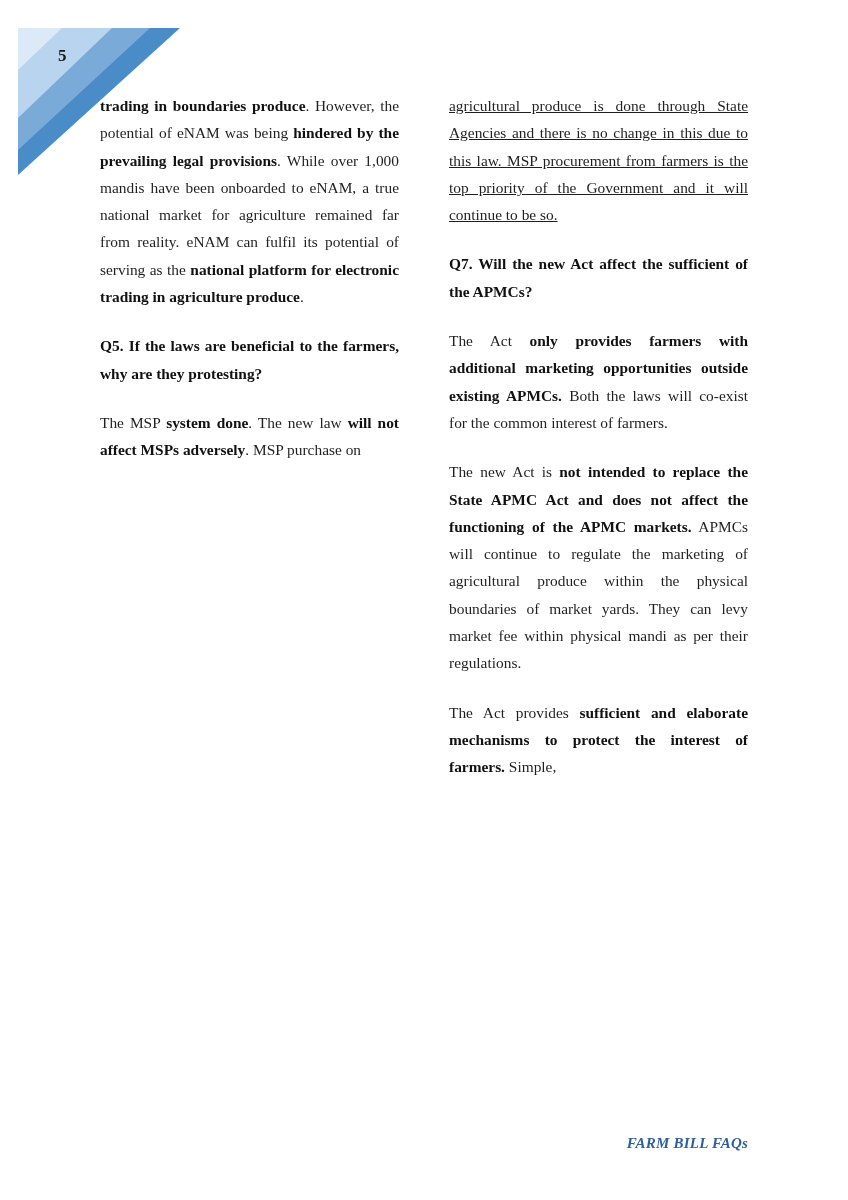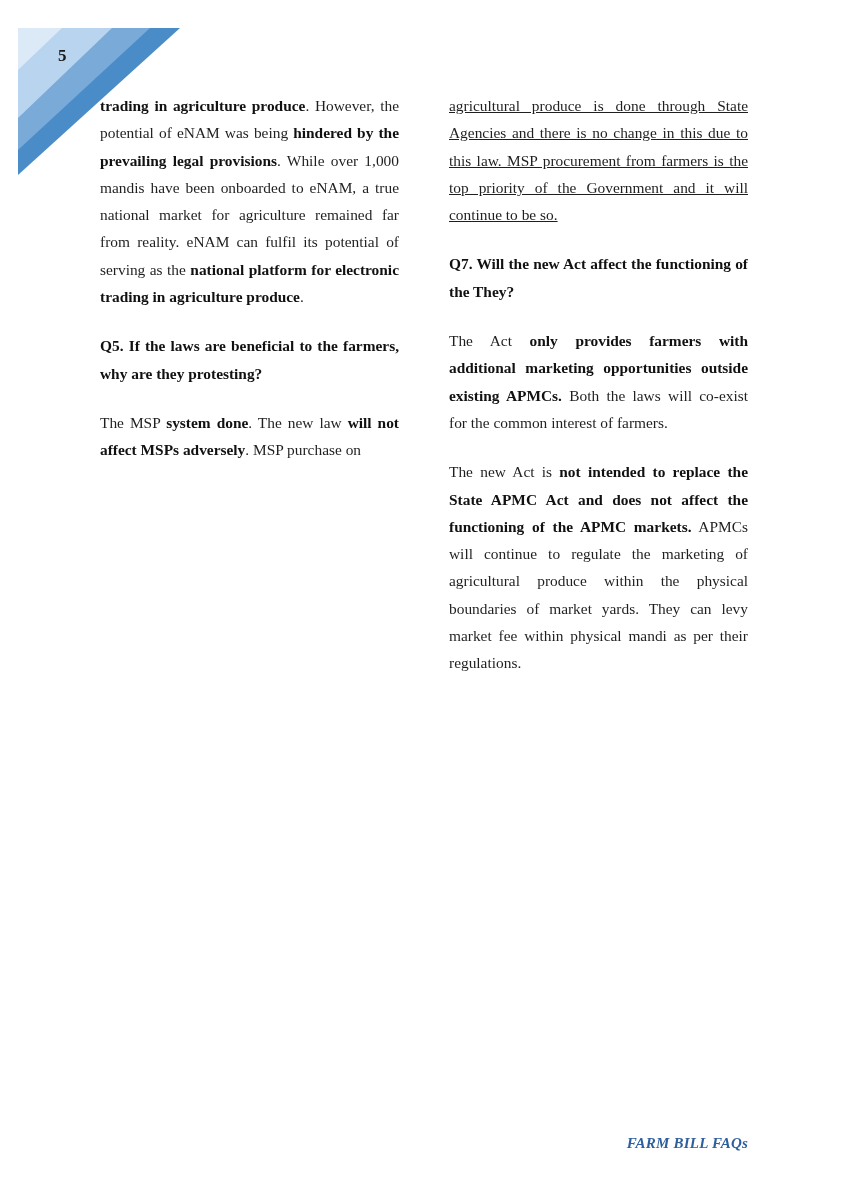--- a/index.html
+++ b/index.html
@@ -96,27 +96,28 @@
   <polygon points="18,28 150,28 18,150" fill="#7aaad8"></polygon>
   <polygon points="18,28 112,28 18,118" fill="#b9d4ee"></polygon>
   <polygon points="18,28 62,28 18,70" fill="#dce9f6"></polygon>
 </svg>
 
 <div class="page-number">5</div>
 
 <div class="content">
 
   <div class="column col-left">
-    <p class="para"><b>trading in agriculture produce</b>. However, the potential of eNAM was being <b>hindered by the prevailing legal provisions</b>. While over 1,000 mandis have been onboarded to eNAM, a true national market for agriculture remained far from reality. eNAM can fulfil its potential of serving as the <b>national platform for electronic trading in agriculture produce</b>.</p>
+    <p class="para"><b>trading in boundaries produce</b>. However, the potential of eNAM was being <b>hindered by the prevailing legal provisions</b>. While over 1,000 mandis have been onboarded to eNAM, a true national market for agriculture remained far from reality. eNAM can fulfil its potential of serving as the <b>national platform for electronic trading in agriculture produce</b>.</p>
     <p class="para question">Q5. If the laws are beneficial to the farmers, why are they protesting?</p>
     <p class="para">The MSP <b>system done</b>. The new law <b>will not affect MSPs adversely</b>. MSP purchase on</p>
   </div>
 
   <div class="column col-right">
     <p class="para first">agricultural produce is done through State Agencies and there is no change in this due to this law. MSP procurement from farmers is the top priority of the Government and it will continue to be so.</p>
-    <p class="para question">Q7. Will the new Act affect the functioning of the They?</p>
+    <p class="para question">Q7. Will the new Act affect the sufficient of the APMCs?</p>
     <p class="para">The Act <b>only provides farmers with additional marketing opportunities outside existing APMCs.</b> Both the laws will co-exist for the common interest of farmers.</p>
     <p class="para">The new Act is <b>not intended to replace the State APMC Act and does not affect the functioning of the APMC markets.</b> APMCs will continue to regulate the marketing of agricultural produce within the physical boundaries of market yards. They can levy market fee within physical mandi as per their regulations.</p>
+    <p class="para">The Act provides <b>sufficient and elaborate mechanisms to protect the interest of farmers.</b> Simple,</p>
   </div>
 
 </div>
 
 <div class="footer">FARM BILL FAQs</div>
 
 </body></html>

